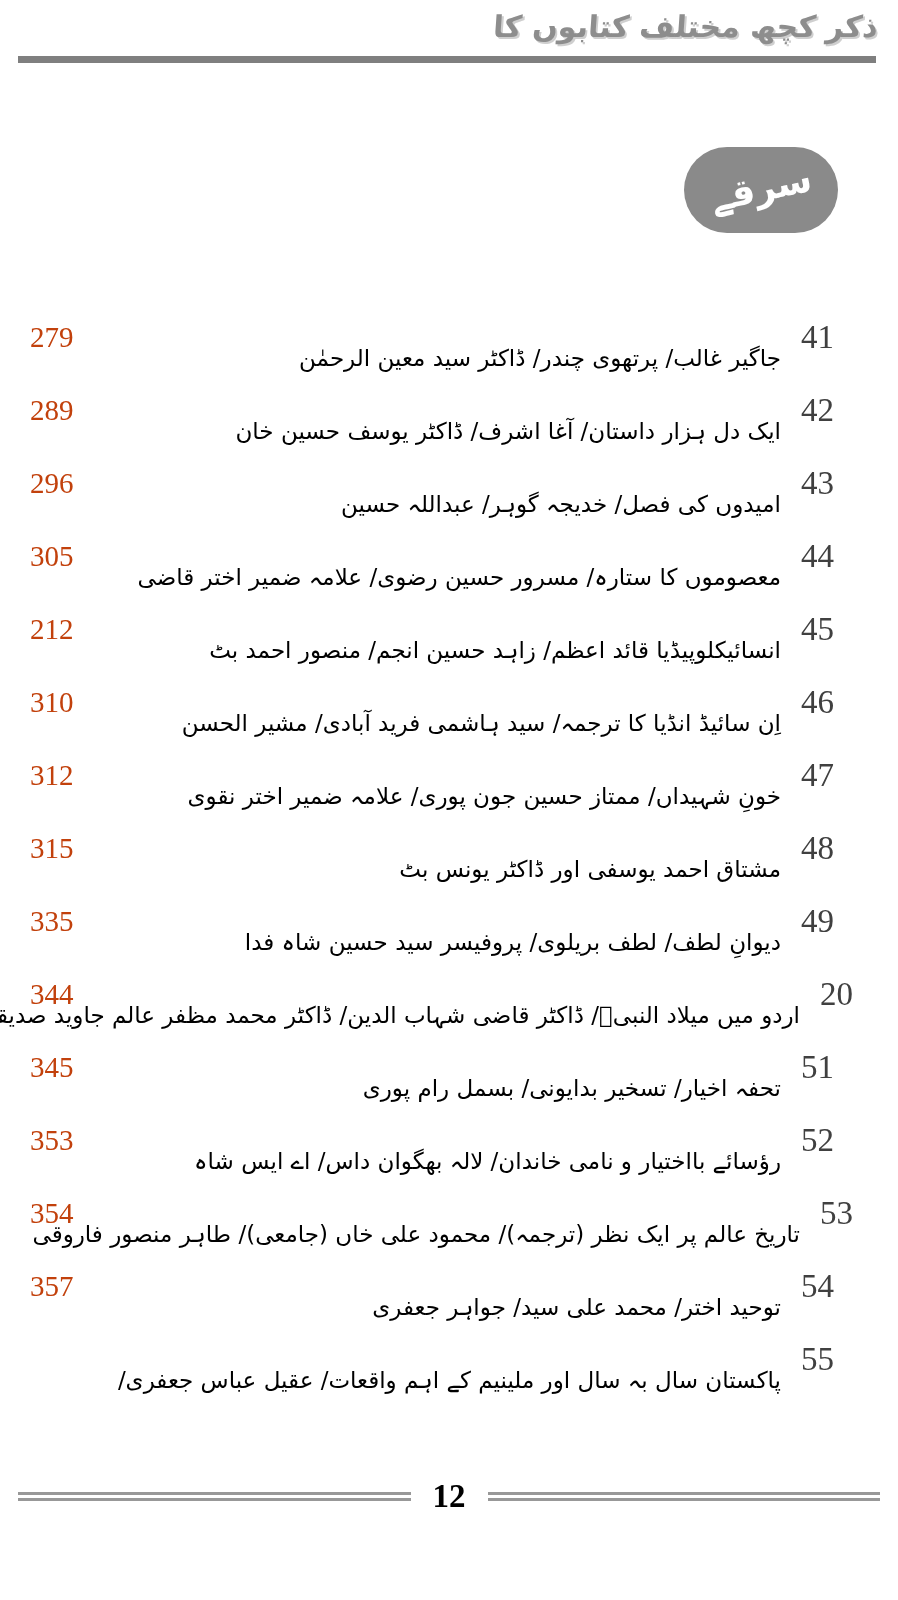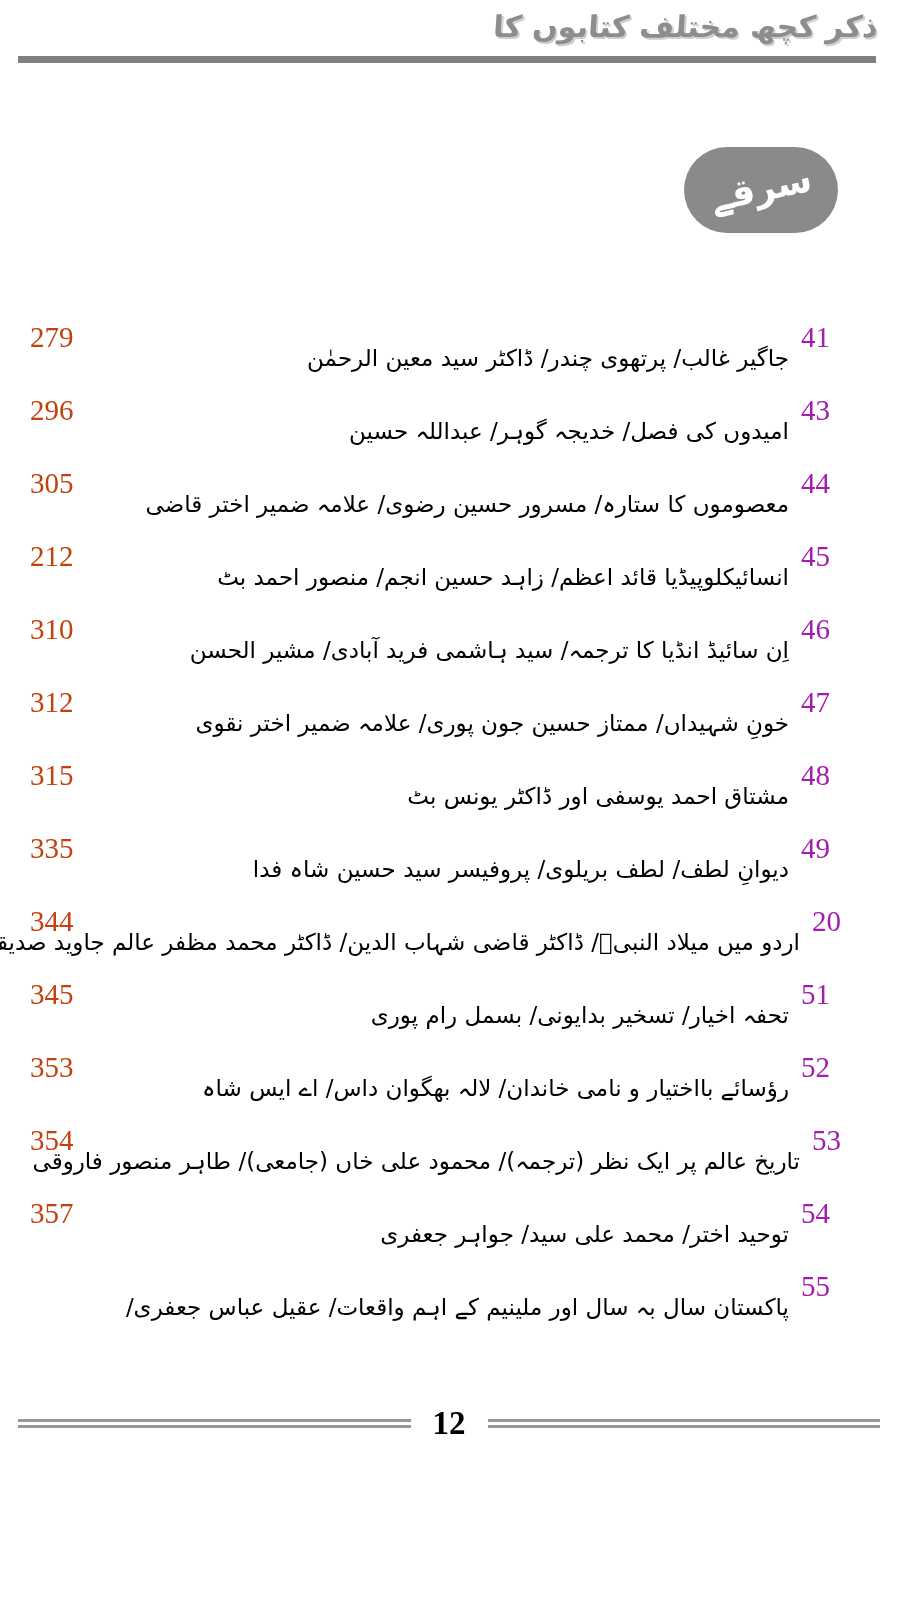--- a/index.html
+++ b/index.html
@@ -72,24 +72,24 @@
     font-family:"DejaVu Sans",sans-serif;
     font-size:23px;
     color:#000;
     white-space:nowrap;
     max-width:700px;
     margin-top:40px;
   }
   .entryno{
     flex:0 0 auto;
     width:45px;
-    margin-left:12px;
+    margin-left:20px;
     font-family:"Liberation Serif",serif;
-    font-size:29px;
-    color:#a21caf;
+    font-size:33px;
+    color:#404040;
     text-align:left;
   }
   .toc-row.continuation .entryno{visibility:hidden;width:63px;}
   .toc-row.no-page .pageno{visibility:hidden;}
   
   .footer{
     display:flex;
     align-items:center;
     margin-top:82px;
     padding:0 18px;
@@ -128,20 +128,26 @@
   </div>
 
   <main class="toc" id="toc">
       <div class="toc-row">
       <span class="pageno">279</span>
       <span class="spacer"></span>
       <span class="title" dir="rtl">جاگیر غالب/ پرتھوی چندر/ ڈاکٹر سید معین الرحمٰن</span>
       <span class="entryno">41</span>
     </div>
       <div class="toc-row">
+      <span class="pageno">289</span>
+      <span class="spacer"></span>
+      <span class="title" dir="rtl">ایک دل ہزار داستان/ آغا اشرف/ ڈاکٹر یوسف حسین خان</span>
+      <span class="entryno">42</span>
+    </div>
+      <div class="toc-row">
       <span class="pageno">296</span>
       <span class="spacer"></span>
       <span class="title" dir="rtl">امیدوں کی فصل/ خدیجہ گوہر/ عبداللہ حسین</span>
       <span class="entryno">43</span>
     </div>
       <div class="toc-row">
       <span class="pageno">305</span>
       <span class="spacer"></span>
       <span class="title" dir="rtl">معصوموں کا ستارہ/ مسرور حسین رضوی/ علامہ ضمیر اختر قاضی</span>
       <span class="entryno">44</span>

